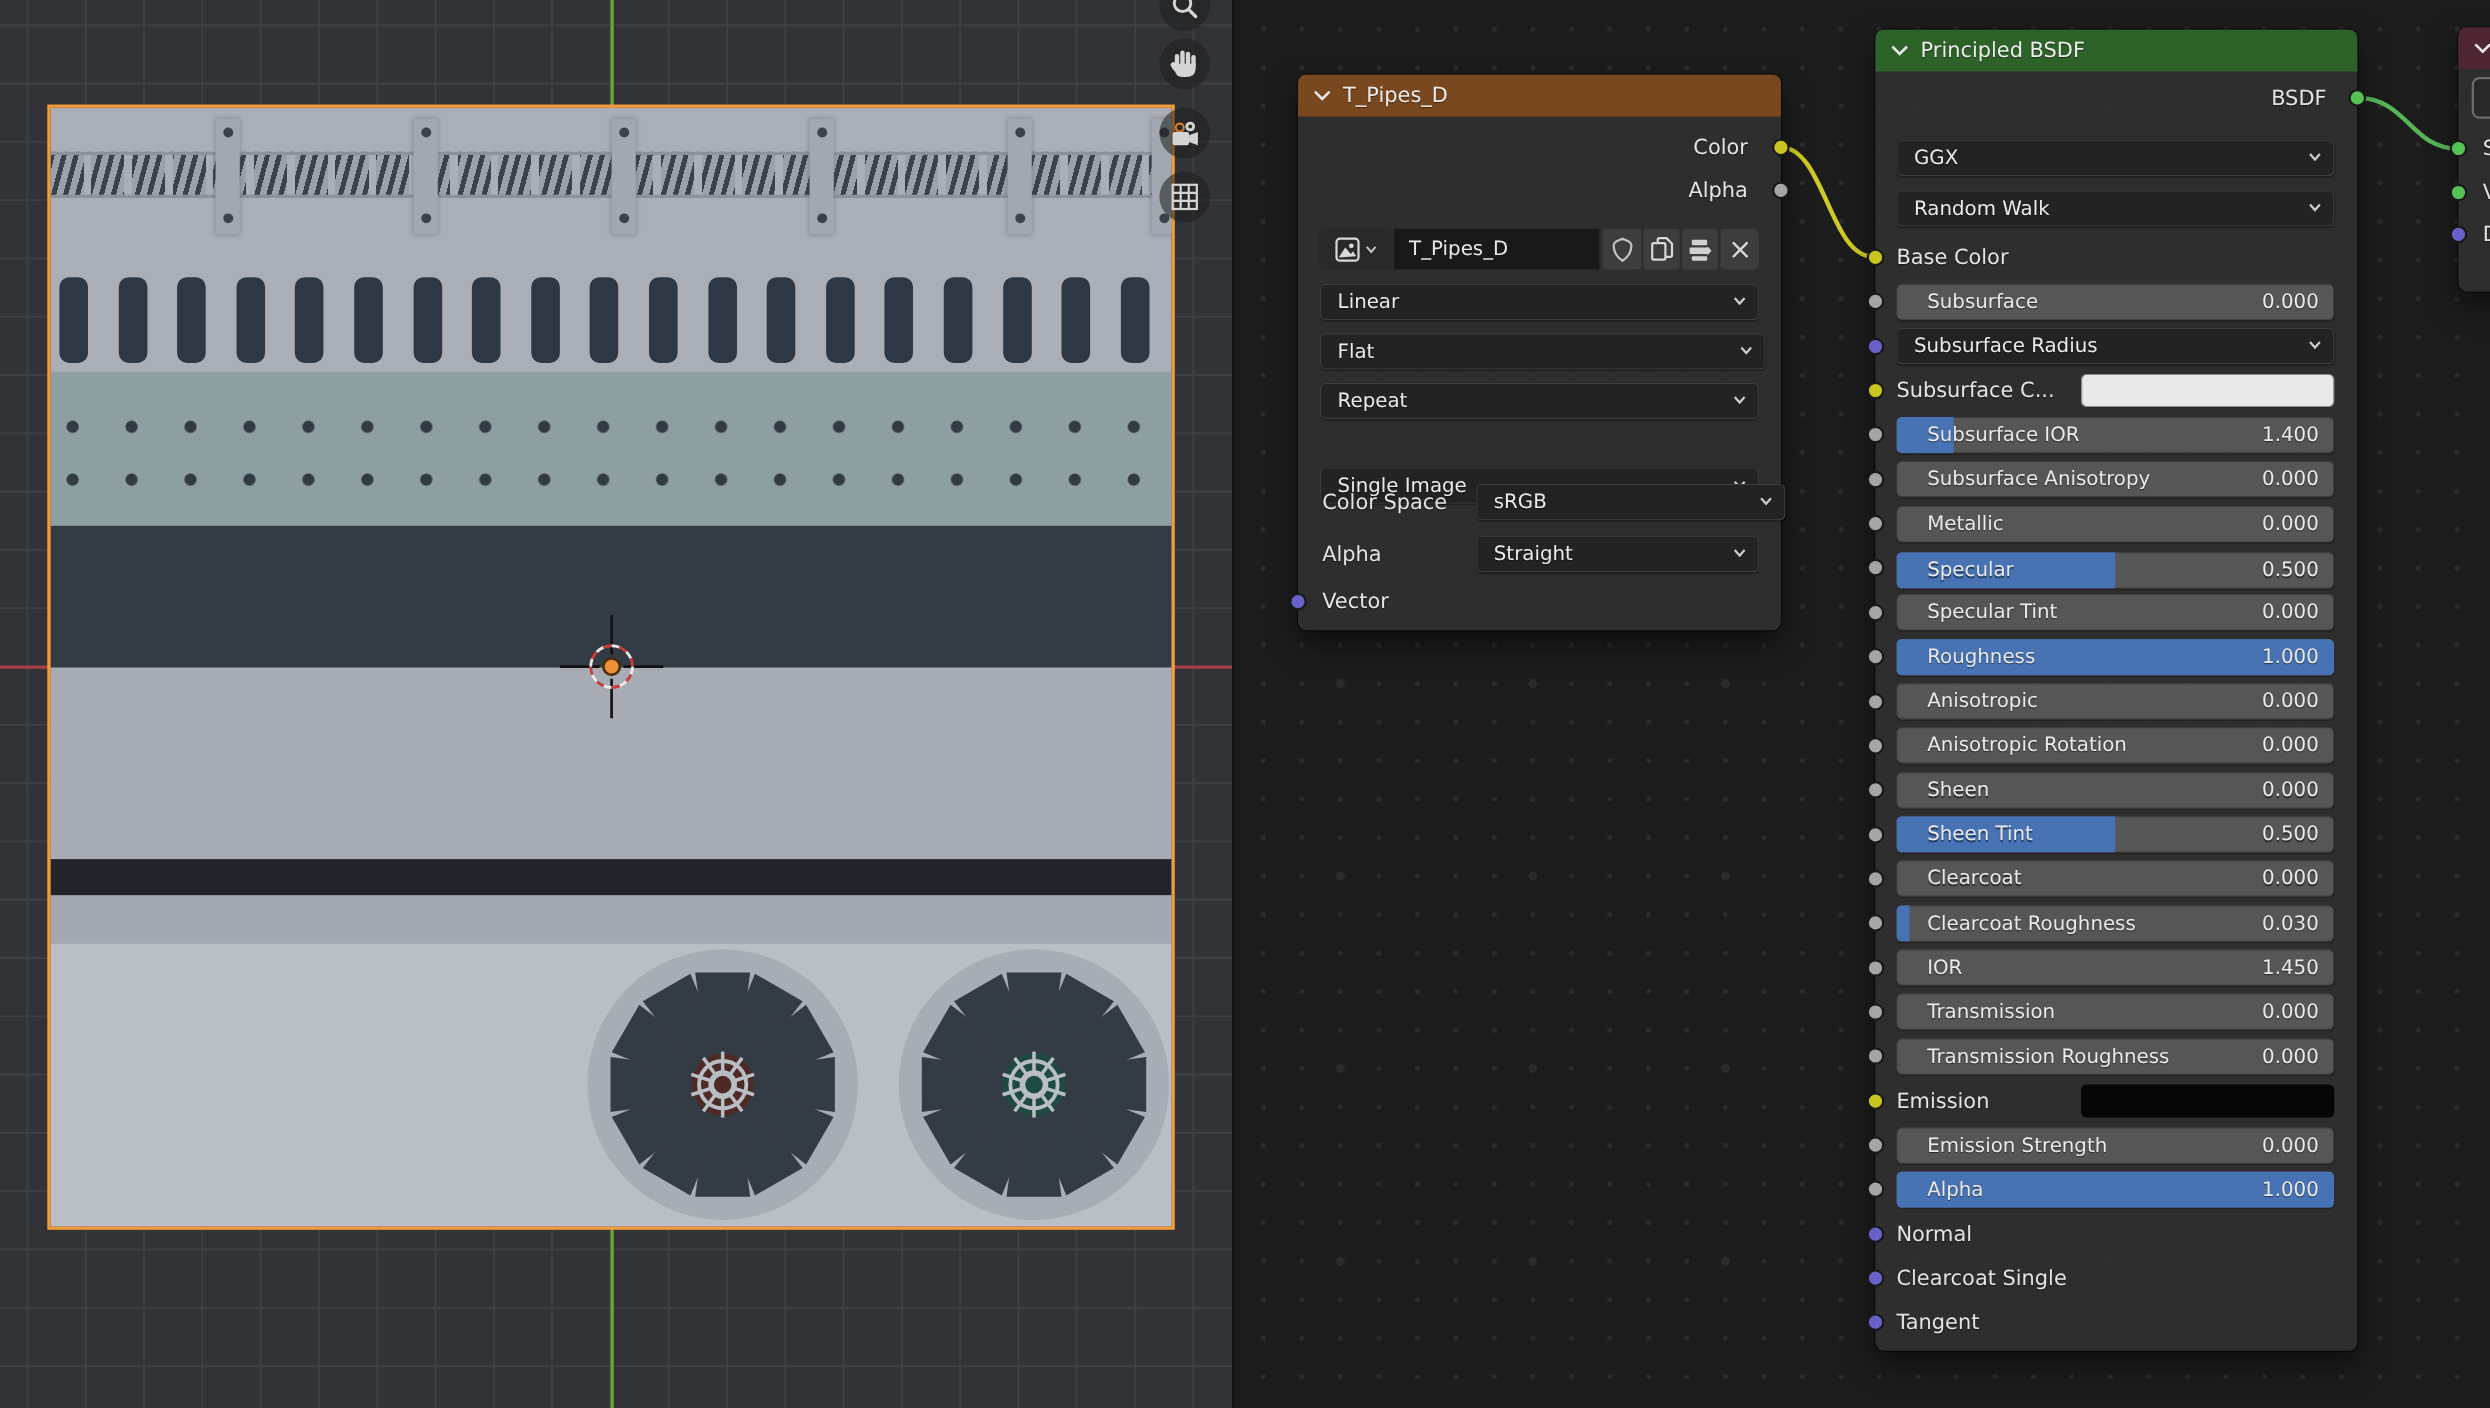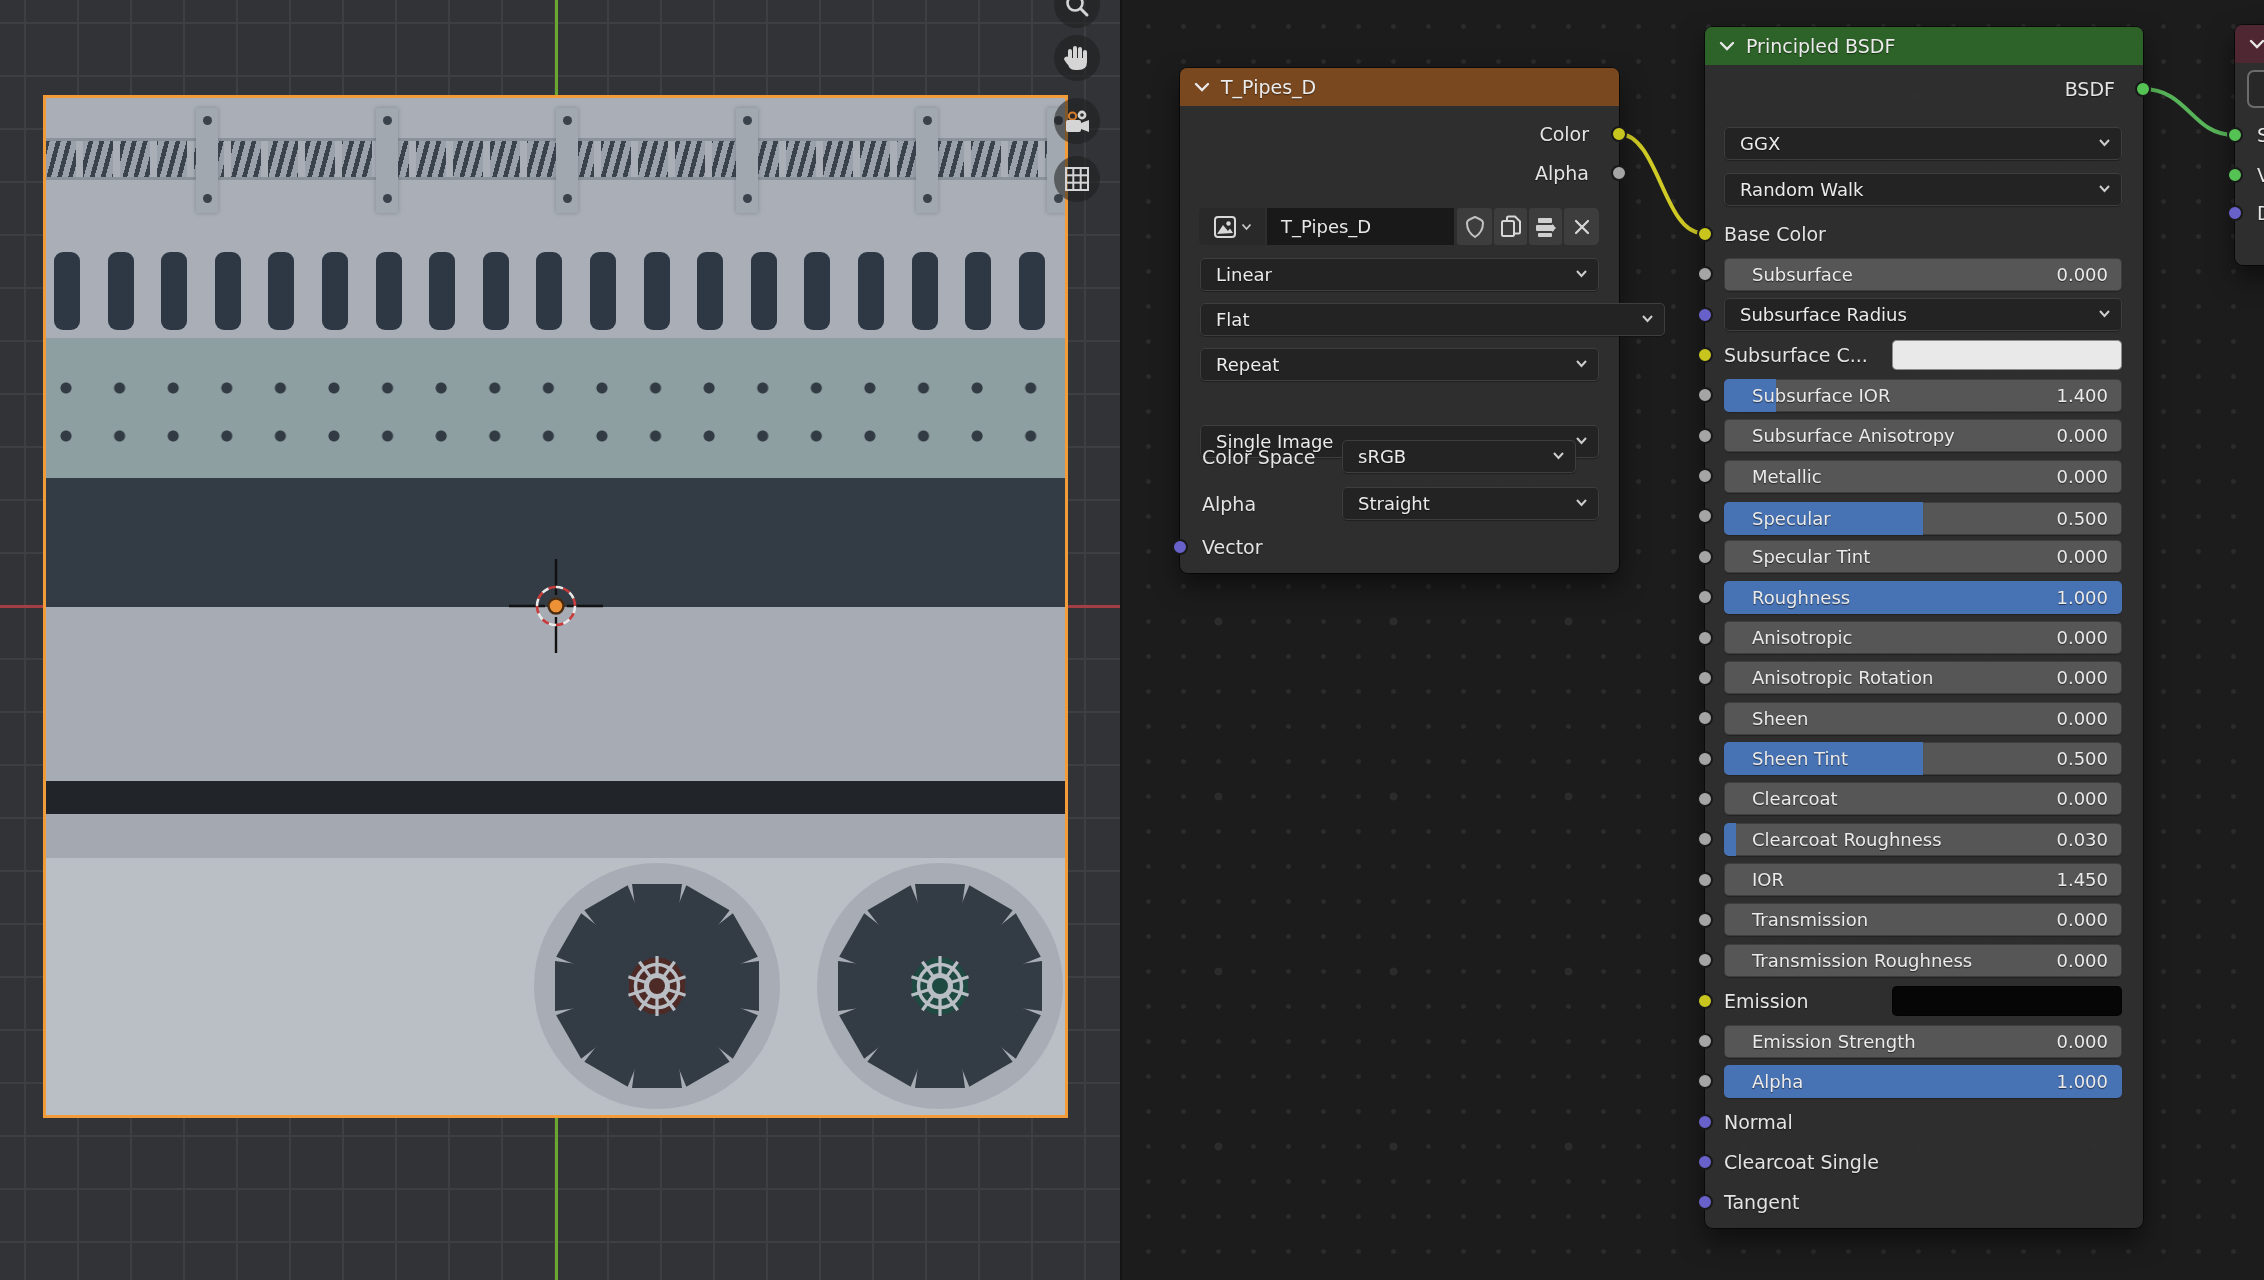--- a/index.html
+++ b/index.html
@@ -314,42 +314,42 @@
       </div>
     </div>
 
     <div id="img-dropdowns">
         <div class="pill dd" style="left: 20px; top: 190px; width: 399px;">
           <span class="lbl">Linear</span>
           <svg width="13" height="9" viewBox="0 0 13 9" class="chev">
             <path d="M2 2 L6.5 7 L11 2" fill="none" stroke="#cdcdcd" stroke-width="2"></path>
           </svg>
         </div>
-        <div class="pill dd" style="left: 20px; top: 235px; width: 465px;">
+        <div class="pill dd" style="left: 20px; top: 235px; width: 405px;">
           <span class="lbl">Flat</span>
           <svg width="13" height="9" viewBox="0 0 13 9" class="chev">
             <path d="M2 2 L6.5 7 L11 2" fill="none" stroke="#cdcdcd" stroke-width="2"></path>
           </svg>
         </div>
         <div class="pill dd" style="left: 20px; top: 280px; width: 399px;">
           <span class="lbl">Repeat</span>
           <svg width="13" height="9" viewBox="0 0 13 9" class="chev">
             <path d="M2 2 L6.5 7 L11 2" fill="none" stroke="#cdcdcd" stroke-width="2"></path>
           </svg>
         </div>
         <div class="pill dd" style="left: 20px; top: 325px; width: 399px; margin-top: 32px;">
           <span class="lbl">Single Image</span>
           <svg width="13" height="9" viewBox="0 0 13 9" class="chev">
             <path d="M2 2 L6.5 7 L11 2" fill="none" stroke="#cdcdcd" stroke-width="2"></path>
           </svg>
         </div>
       </div>
 
     <span class="rowlabel" style="left:22px;top:376px">Color Space</span>
-    <div class="pill dd" style="left:162px;top:372px;width:234px">
+    <div class="pill dd" style="left:162px;top:372px;width:281px">
       <span class="lbl">sRGB</span>
       <svg class="chev" width="13" height="9" viewBox="0 0 13 9">
         <path d="M2 2 L6.5 7 L11 2" fill="none" stroke="#cdcdcd" stroke-width="2"></path>
         </svg>
     </div>
 
     <span class="rowlabel" style="left:22px;top:423px">Alpha</span>
     <div class="pill dd" style="left:162px;top:419px;width:257px">
       <span class="lbl">Straight</span>
       <svg class="chev" width="13" height="9" viewBox="0 0 13 9">

